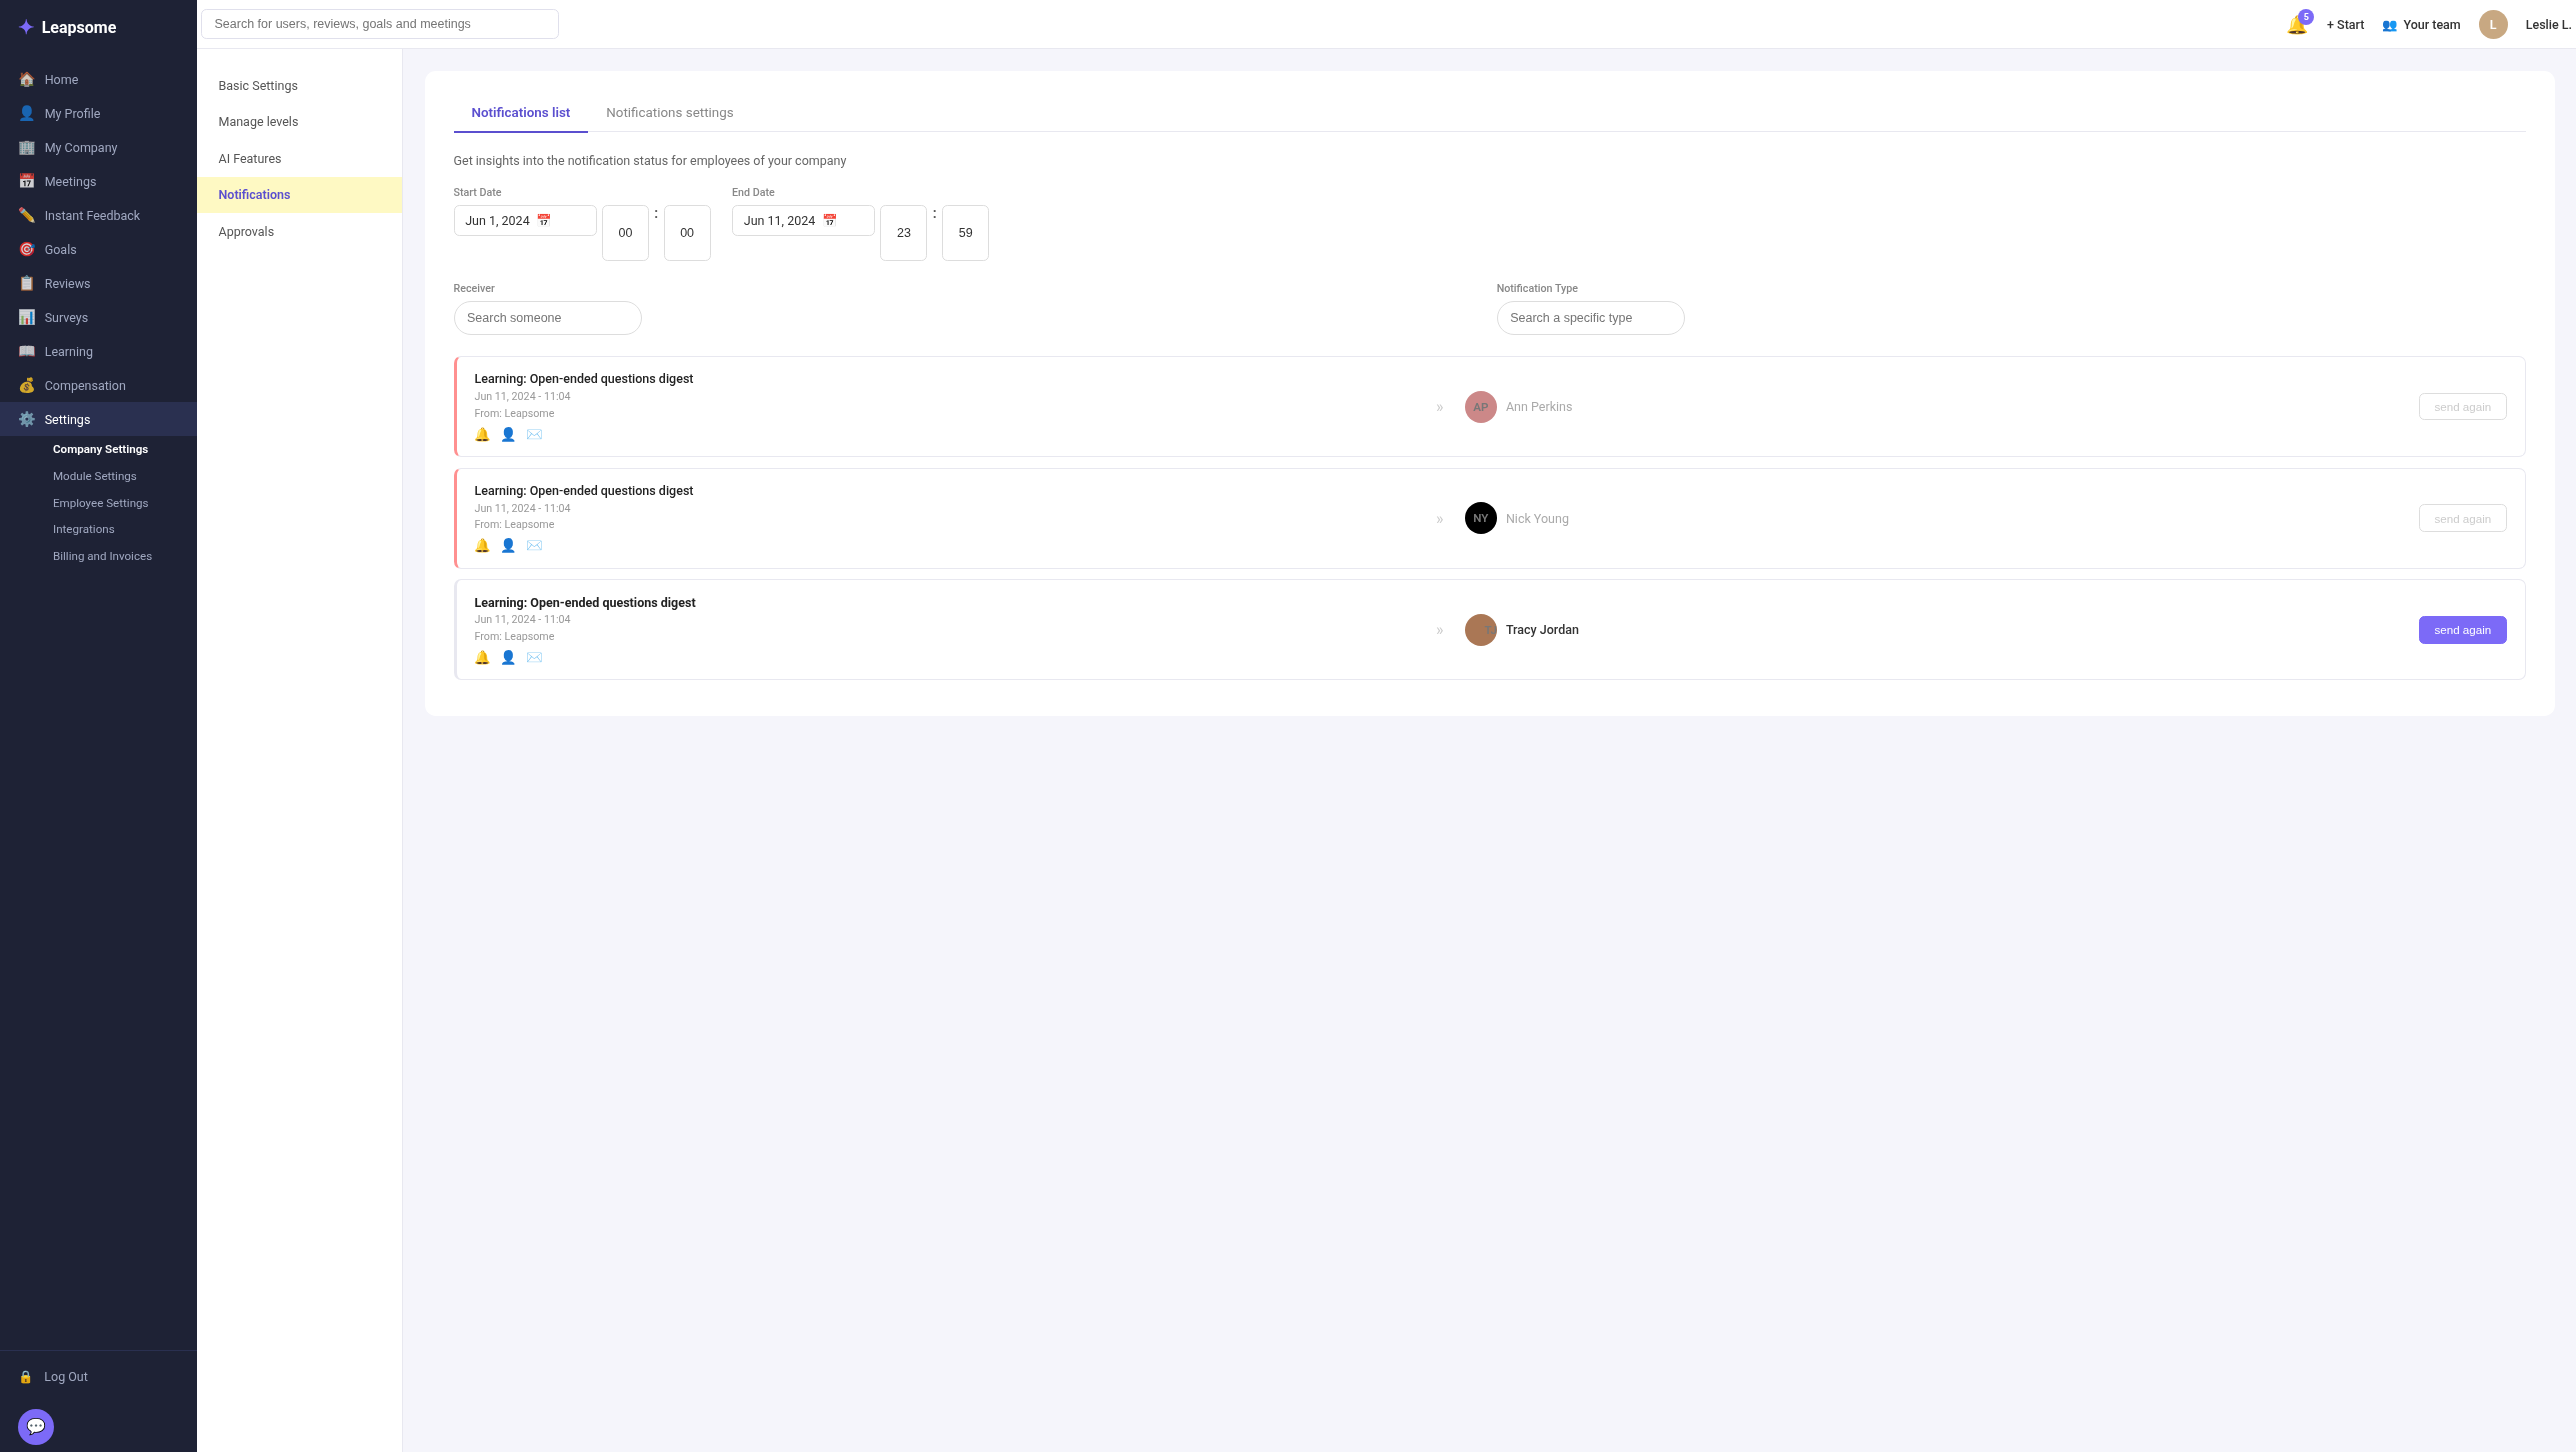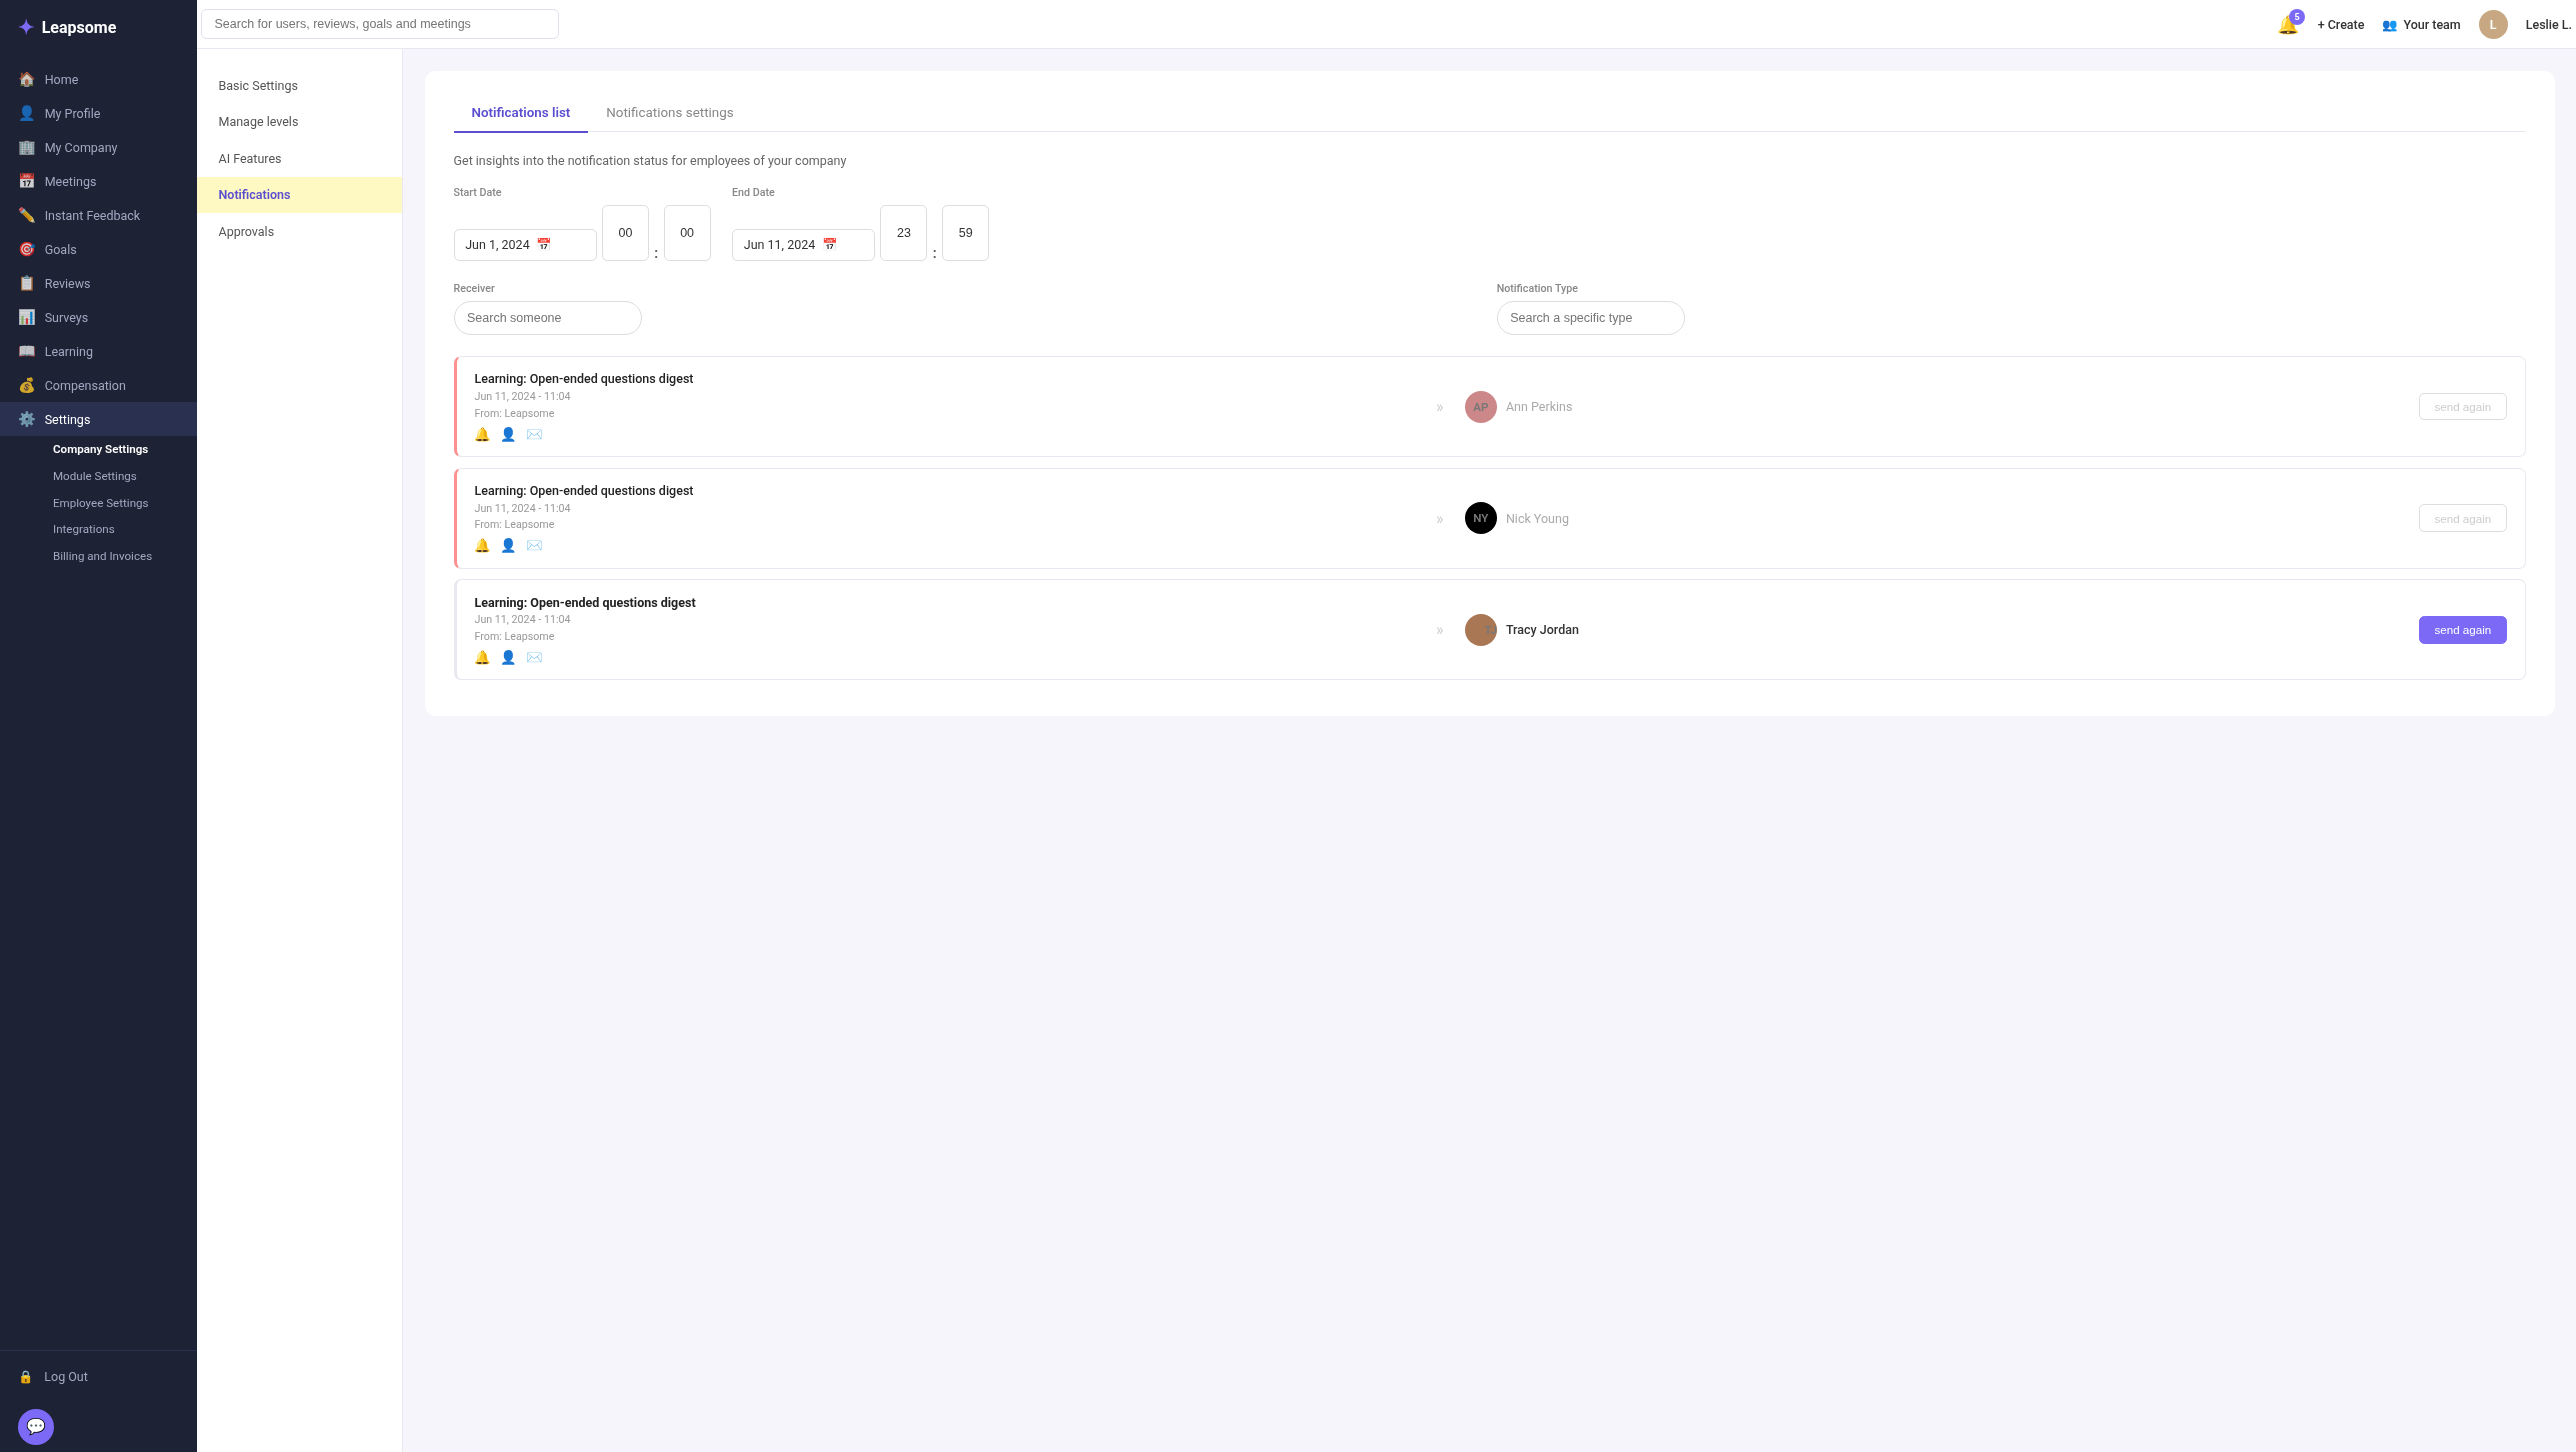--- a/index.html
+++ b/index.html
@@ -228,21 +228,21 @@
 
     
     .filter-row {
       display: flex;
       gap: 21.5px;
       align-items: flex-end;
       margin-bottom: 21.5px;
     }
     .filter-group { display: flex; flex-direction: column; gap: 5.4px; }
     .filter-label { font-size: 10.7px; color: #888; font-weight: 500; }
-    .date-input-group { display: flex; align-items: flex-end; gap: 5.4px; }
+    .date-input-group { display: flex; align-items: flex-start; gap: 5.4px; }
     .date-input {
       border: 0.9px solid #ddd;
       border-radius: 5.4px;
       padding: 7.2px 10.7px;
       font-size: 12.5px;
       color: #333;
       display: flex; align-items: center; gap: 7.2px;
       min-width: 143px;
     }
     .time-input {
@@ -405,21 +405,21 @@
 
   <header class="topbar">
     <input class="search-box" type="text" placeholder="Search for users, reviews, goals and meetings" style="">
 
     <div class="topbar-right">
       <div class="bell-btn">
         🔔
         <span class="bell-badge">5</span>
       </div>
       <div class="create-btn">
-        <span>+ Create</span>
+        <span>+ Start</span>
       </div>
       <div class="your-team-btn">
         <span>👥</span>
         <span>Your team</span>
       </div>
       <div class="user-avatar">L</div>
       <span style="font-size:12.5px;color:#333;font-weight:500;">Leslie L.</span>
     </div>
   </header>
 

